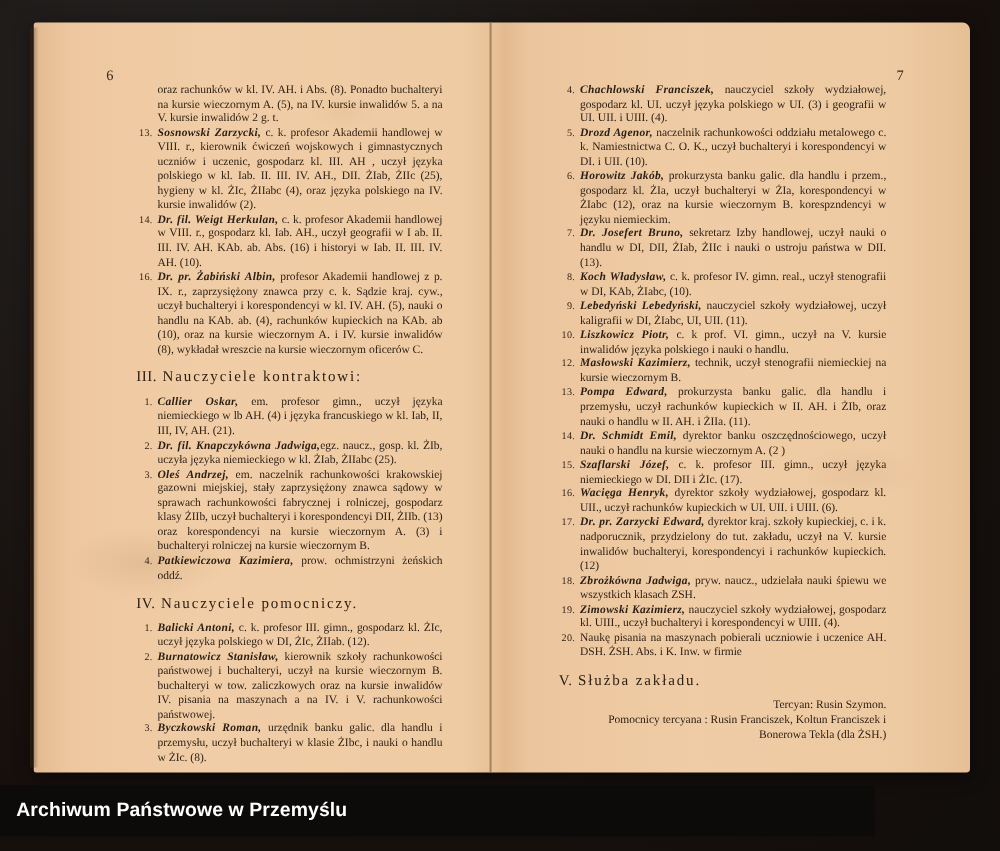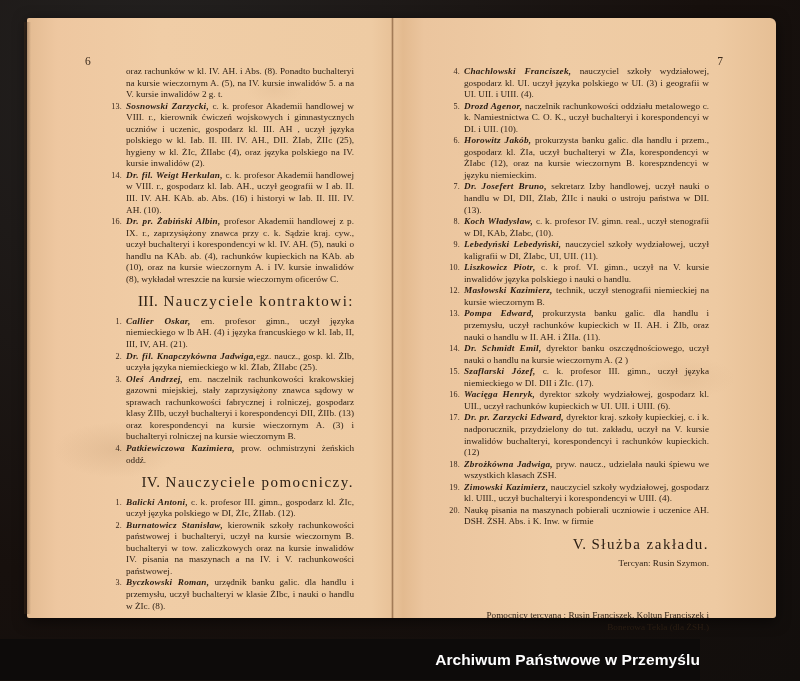--- a/index.html
+++ b/index.html
@@ -120,51 +120,49 @@
     font-style: italic;
   }
   
   .cont {
     padding-left: 17px;
     text-align: justify;
     margin: 0;
   }
 
   .heading {
-    text-align: right;
-    font-size: 15px;
+    text-align: left;
+    font-size: 12px;
     letter-spacing: 1.5px;
     color: #2a1d12;
     margin: 11px 0 8px 0;
     padding-left: 0;
   }
   .heading .rn { letter-spacing: 0.4px; }
 
   .plain {
     text-align: right;
     margin: 0;
     padding-left: 0;
   }
   .plain.hang {
     padding-left: 12px;
     text-indent: -12px;
-    margin-top: 40px;
   }
 
   
   #watermark {
     position: absolute;
     left: 0;
-    bottom: 1px;
+    bottom: 12px;
     width: 700px;
     height: 41px;
     background: #0d0b0a;
     display: flex;
     align-items: center;
-    justify-content: flex-end;
   }
   #watermark .wm-text {
     color: #ffffff;
     font-family: "Liberation Sans", sans-serif;
     font-size: 15.5px;
     font-weight: bold;
     padding-left: 13px;
     letter-spacing: 0.1px;
   }
 </style>

